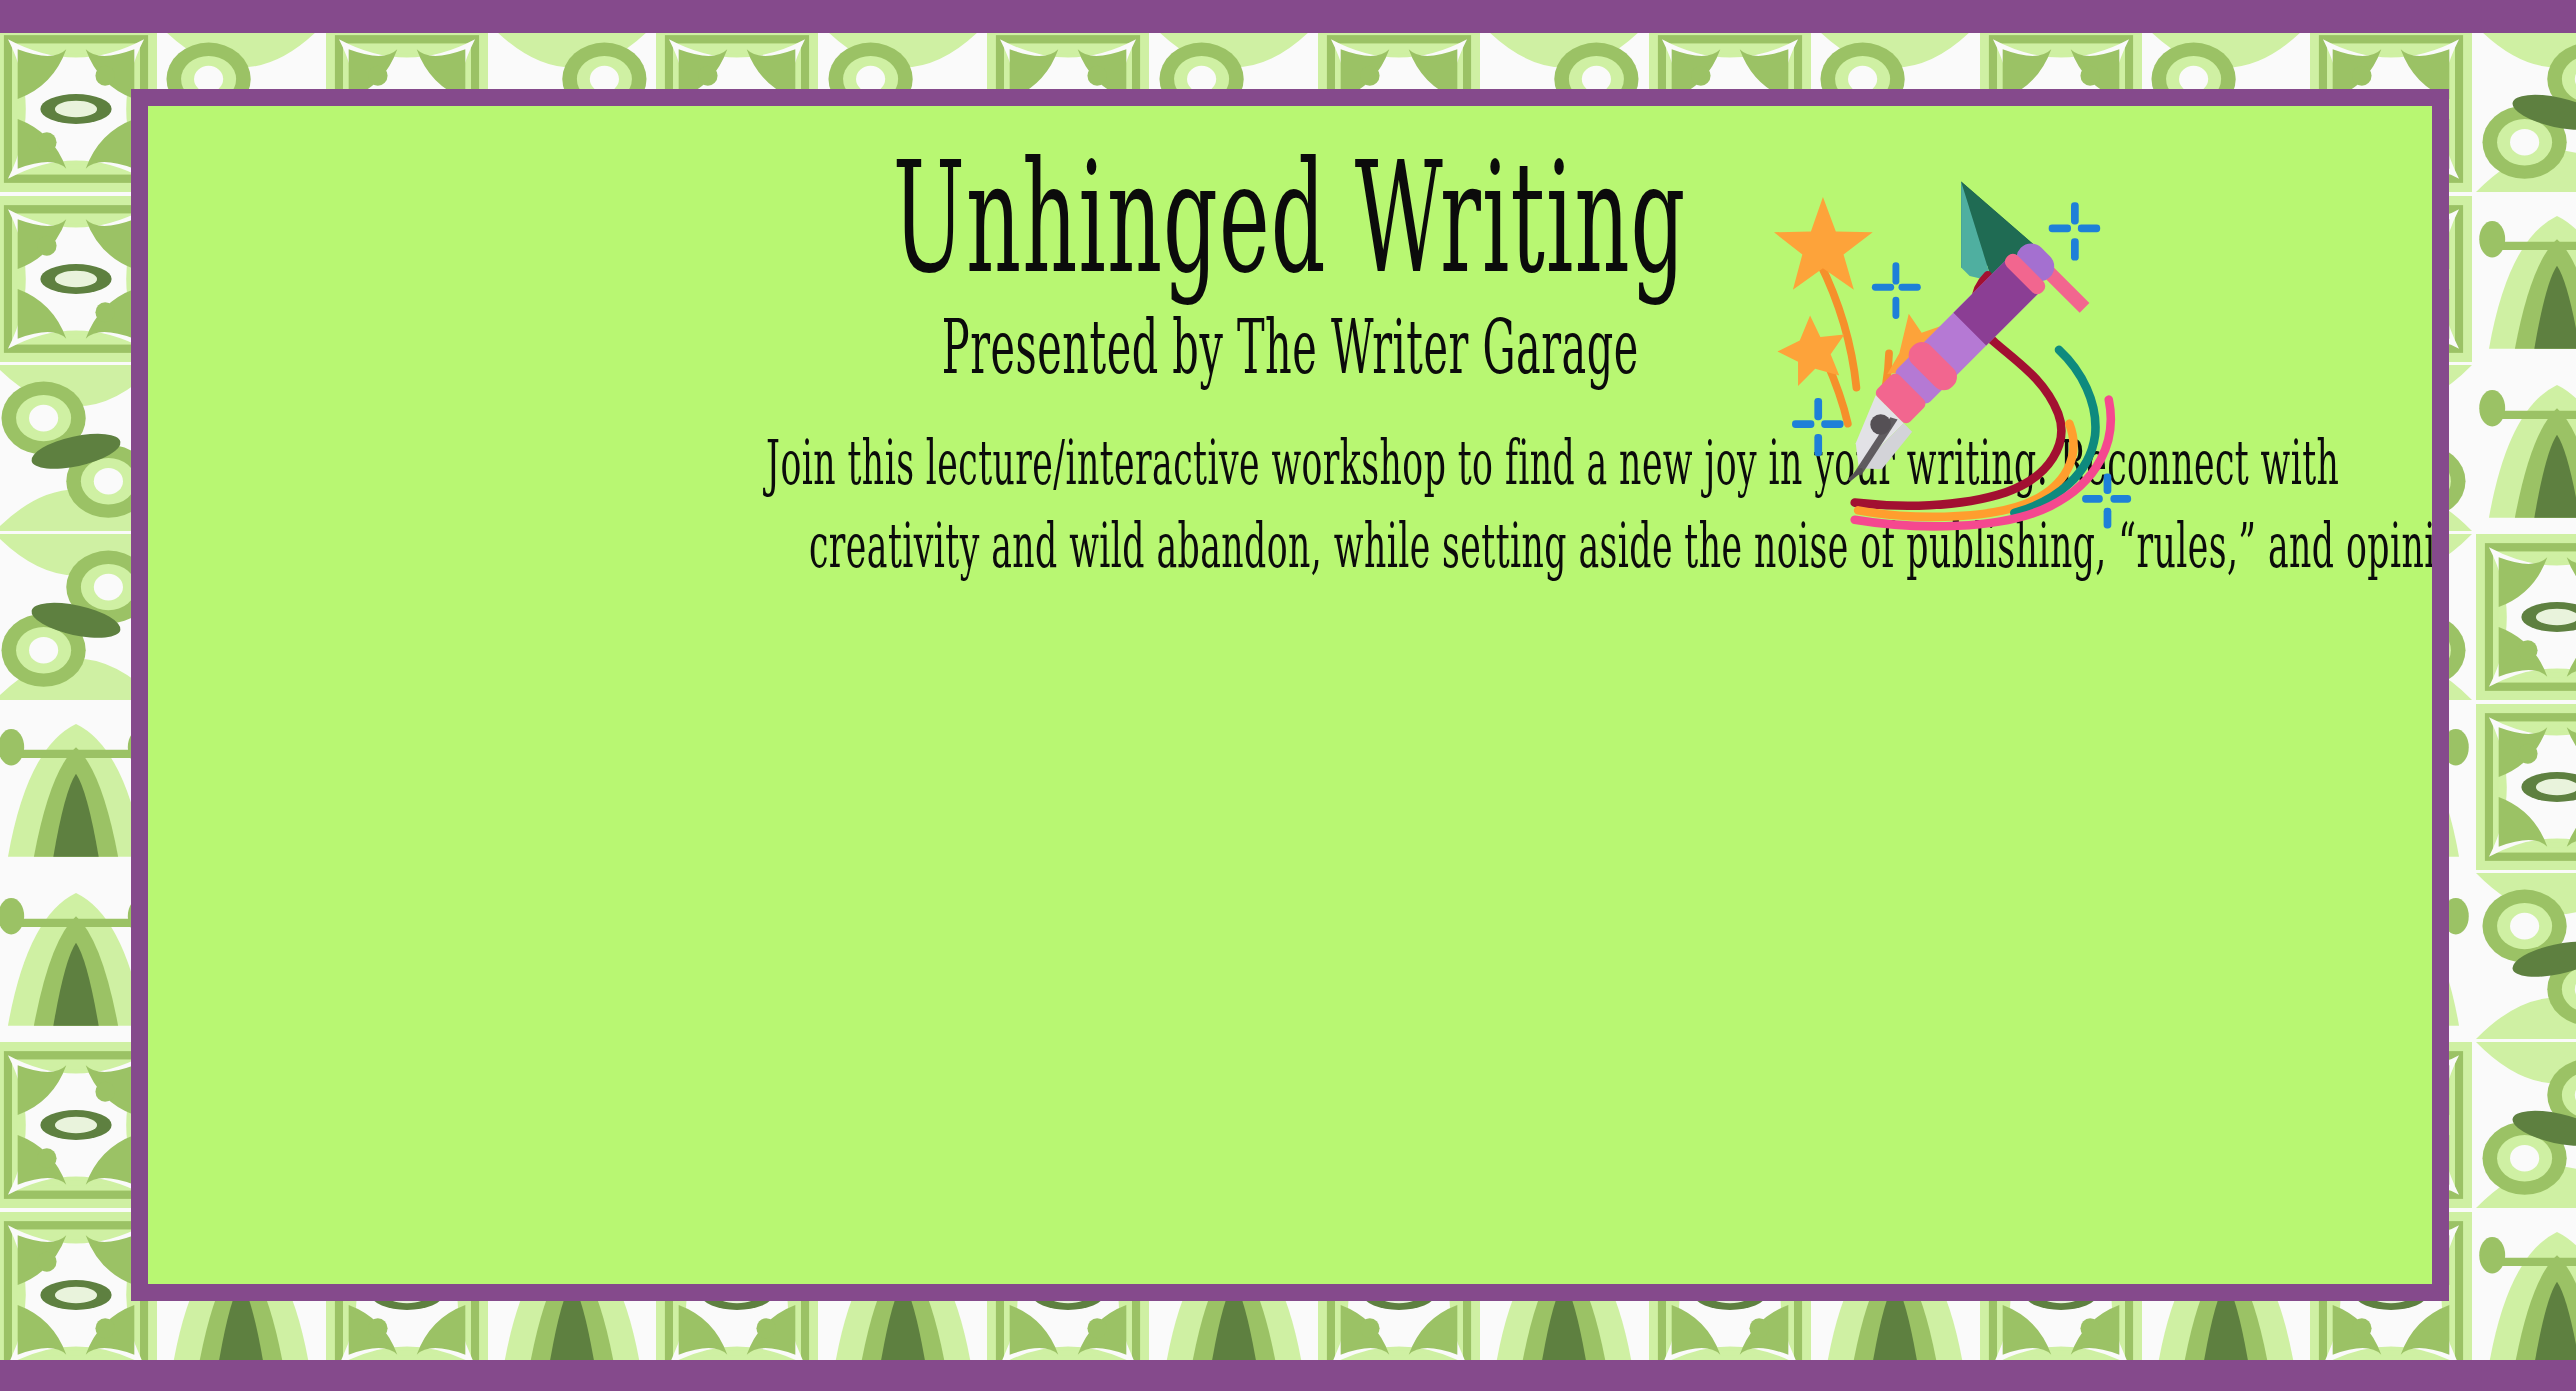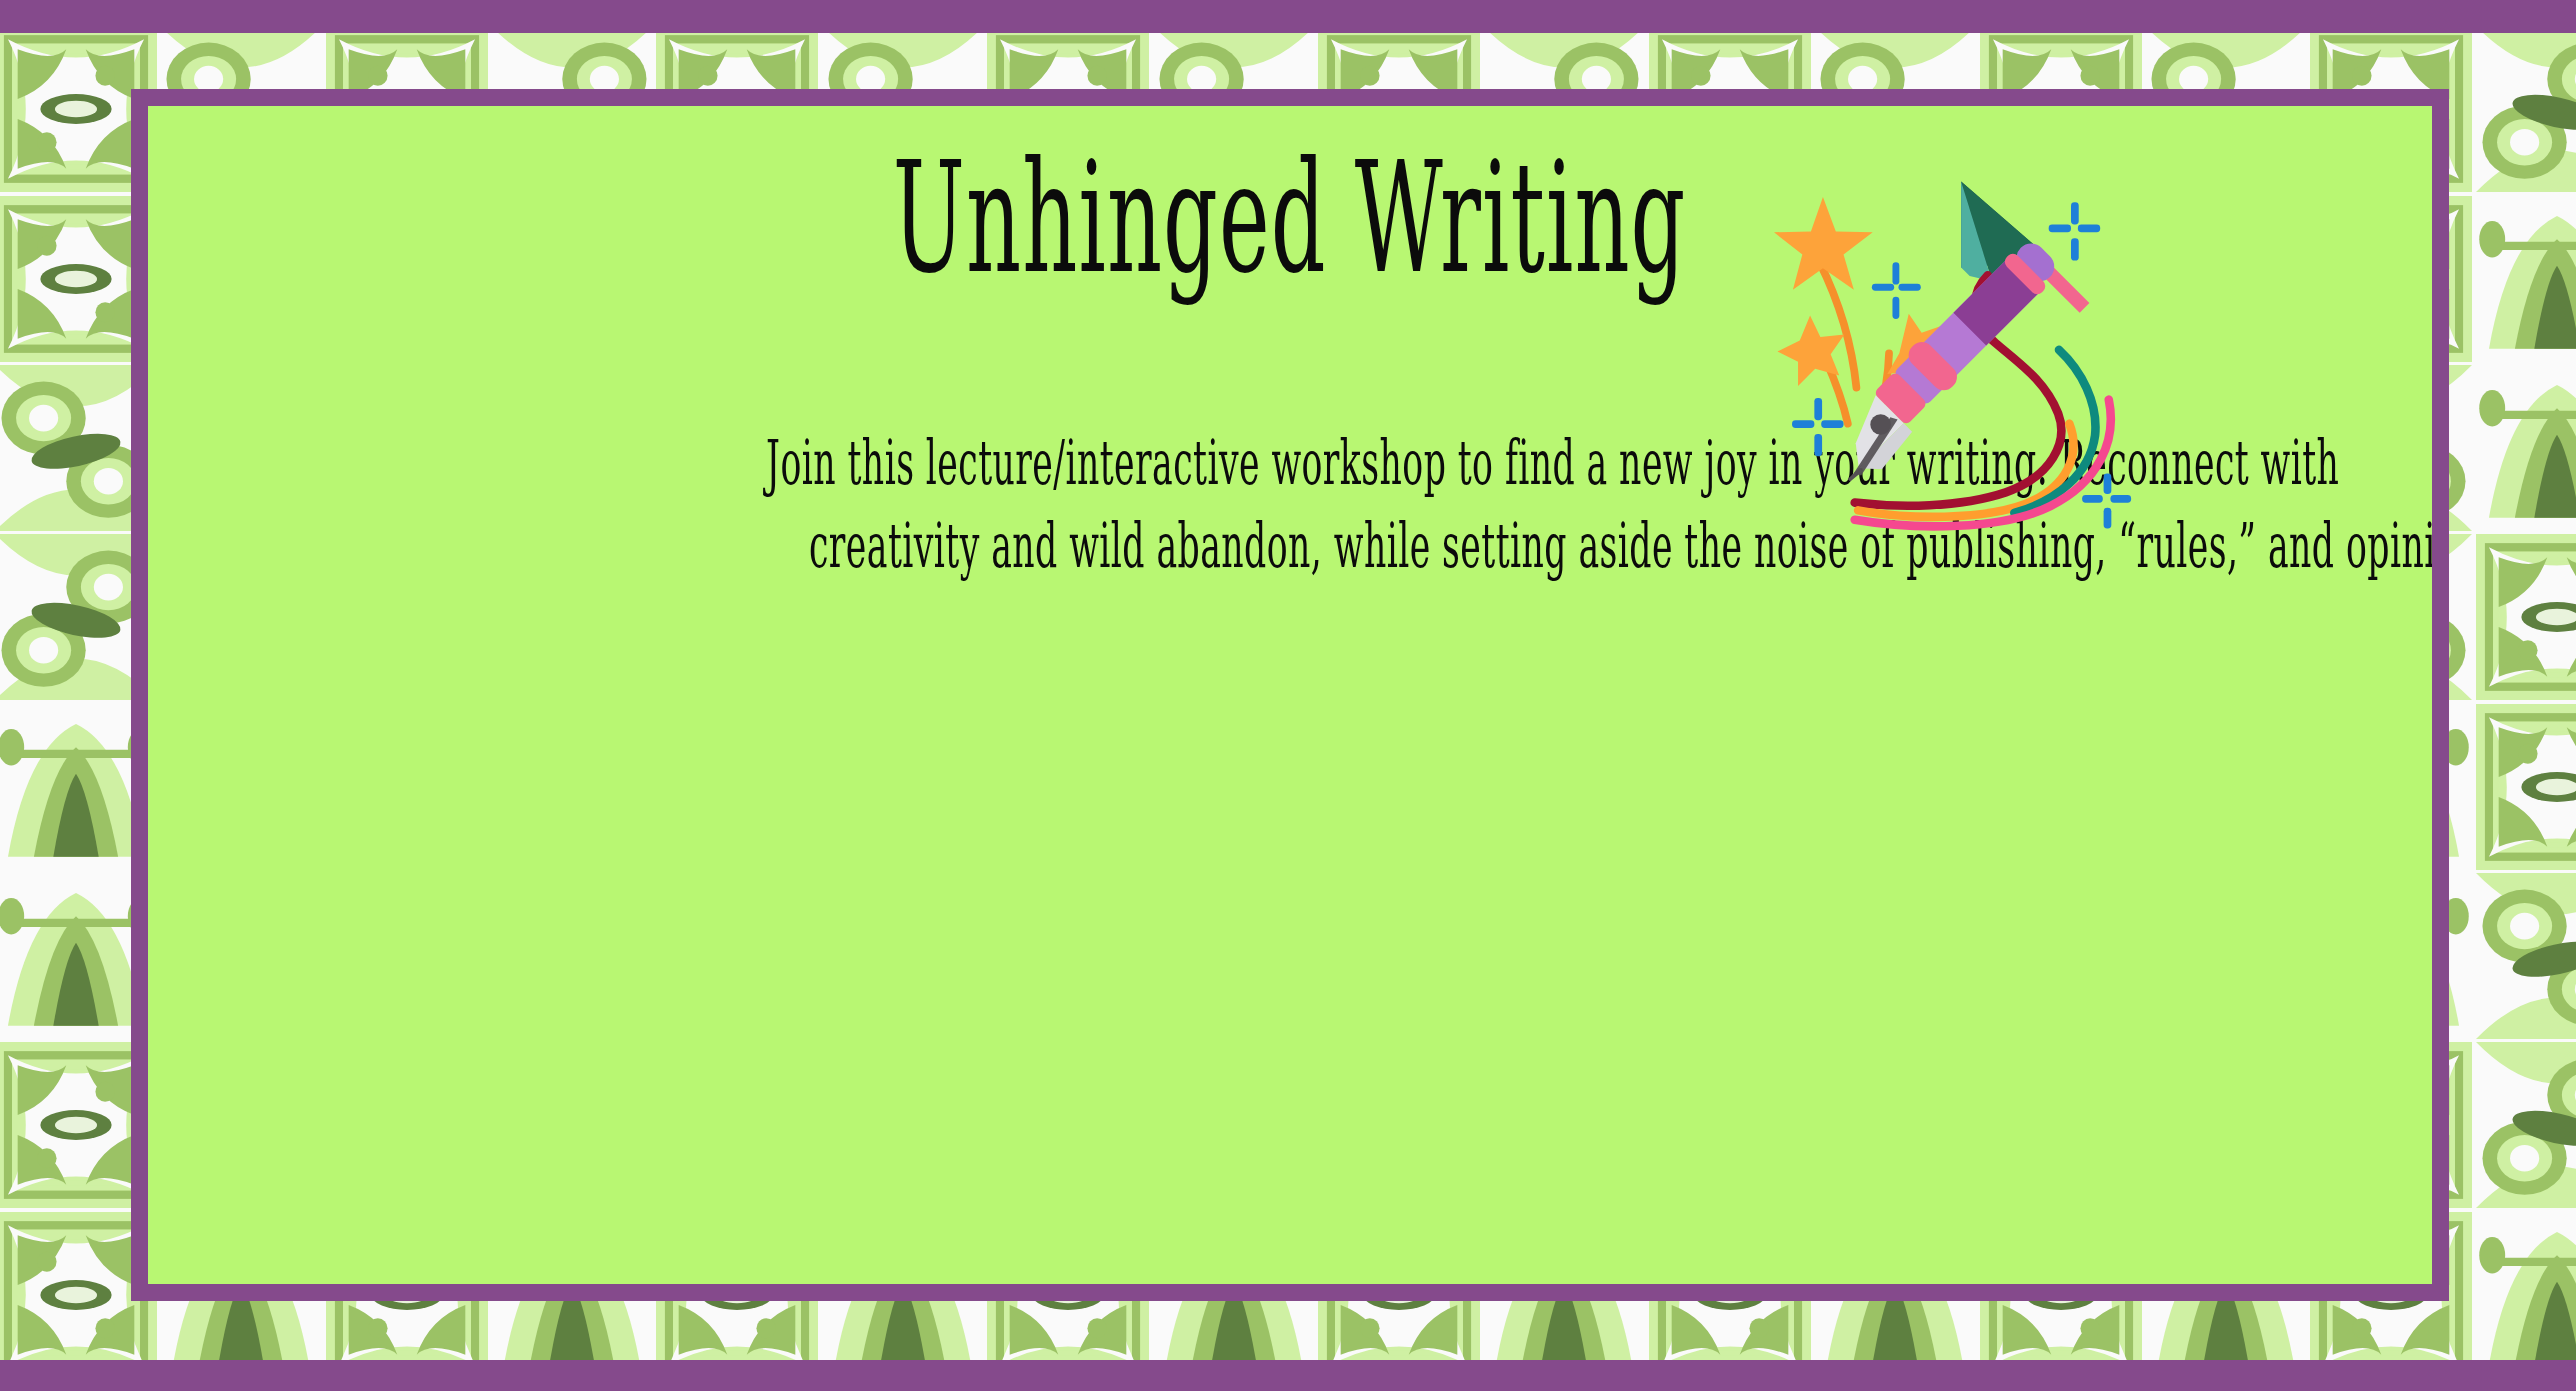--- a/index.html
+++ b/index.html
@@ -2107,20 +2107,23 @@
       </div>
   </div>
 
   <div id="frame">
     <div id="panel">
 
       <div id="title-wrap">
         <span id="poster-title" class="hw">Unhinged Writing</span>
       </div>
 
+      <div id="subtitle-wrap">
+        <span id="poster-subtitle" class="hw">Presented by The Writer Garage</span>
+      </div>
 
       <div id="body-block">
 
         <div class="body-line">
           <span class="hw">Join this lecture/interactive workshop to find a new joy in your writing. Reconnect with</span>
         </div>
         <div class="line-gap"></div>
         <div class="body-line">
           <span class="hw">creativity and wild abandon, while setting aside the noise of publishing, “rules,” and opinion.</span>
         </div>

